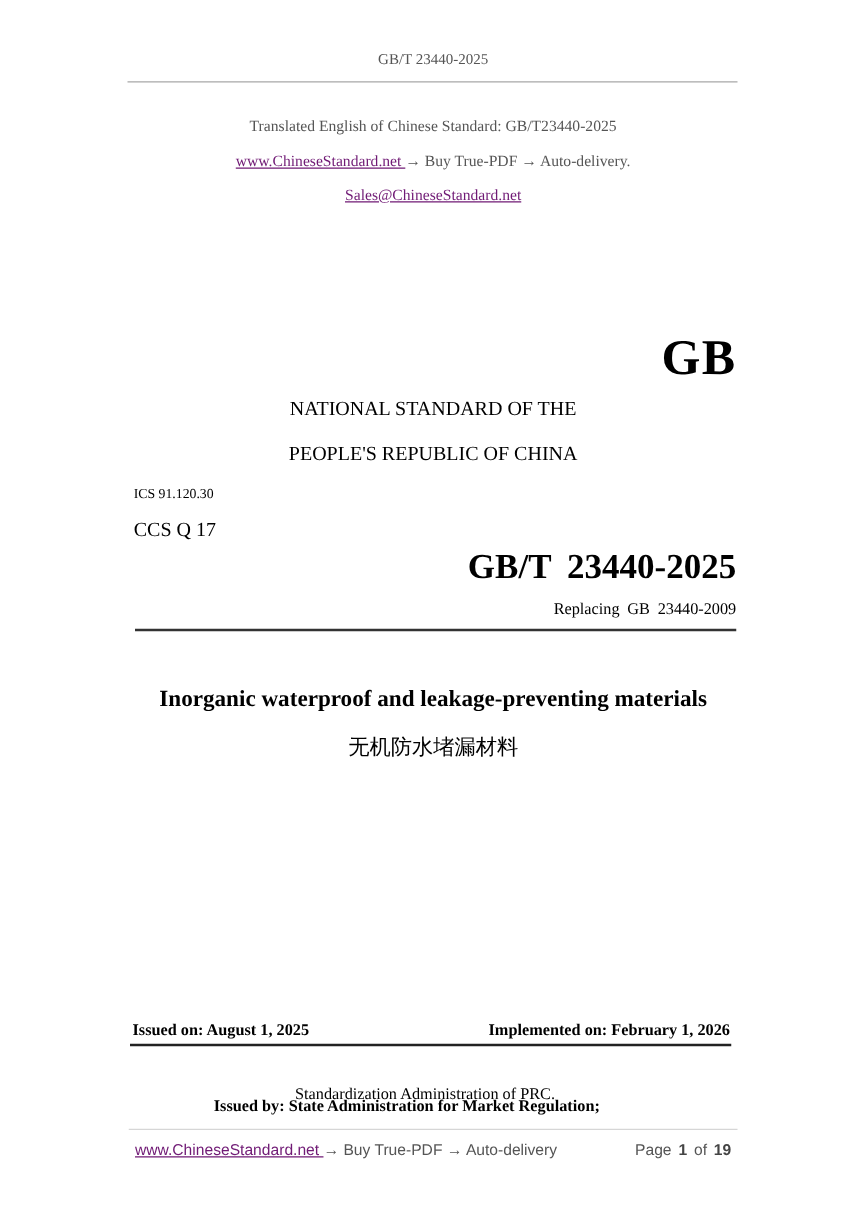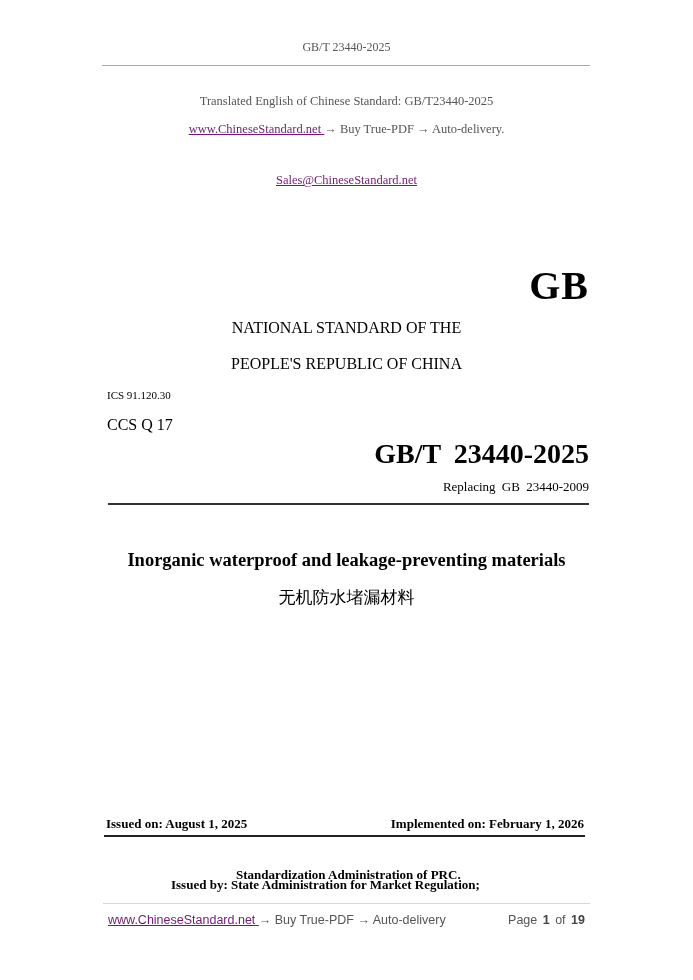--- a/index.html
+++ b/index.html
@@ -4,37 +4,37 @@
 <style>
   html, body { margin: 0; padding: 0; background: #ffffff; }
   body { width: 693px; height: 980px; position: relative; overflow: hidden; font-family: "Liberation Serif", serif; color: #000; }
   .abs { position: absolute; }
   .center { left: 0; width: 693px; text-align: center; }
   .gray { color: #555; }
   .runhead { top: 40px; font-size: 12px; }
   .rule-top { top: 65px; left: 102px; width: 488px; height: 1px; background: #a8a8a8; }
   .trans { top: 94px; font-size: 12.5px; }
   .promo { top: 122px; font-size: 12.5px; }
-  .sales { top: 149px; font-size: 12.5px; margin-top: 24px; }
+  .sales { top: 149px; font-size: 12.5px; }
   .link { text-decoration: underline; color: #701a75; }
   .gb { top: 262px; right: 104px; font-size: 40px; font-weight: bold; letter-spacing: 1px; text-align: center; }
   .nat1 { top: 319px; font-size: 16px; }
   .nat2 { top: 355px; font-size: 16px; }
   .ics { top: 389px; left: 107px; font-size: 11px; }
   .ccs { top: 416px; left: 107px; font-size: 16px; }
   .stdno { top: 438px; right: 104px; font-size: 28px; font-weight: bold; word-spacing: 6px; }
   .replacing { top: 479px; right: 104px; font-size: 13px; word-spacing: 3px; }
   .rule-main { top: 503px; left: 108px; width: 481px; height: 2px; background: #333; }
   .title-en { top: 550px; font-size: 18.5px; font-weight: bold; }
   .title-cn { top: 586px; font-size: 17px; font-family: "DejaVu Sans", sans-serif; }
   .issued { top: 816px; left: 106px; font-size: 13px; font-weight: bold; }
   .implemented { top: 816px; right: 109px; font-size: 13px; font-weight: bold; margin-left: 28px; }
   .rule-issue { top: 835px; left: 104px; width: 481px; height: 2px; background: #222; }
   .issuedby1 { top: 845px; left: 171px; font-size: 13px; font-weight: bold; margin-top: 32px; }
-  .issuedby2 { top: 867px; left: 236px; font-size: 13px; font-weight: bold; }
+  .issuedby2 { top: 867px; left: 236px; font-size: 13px; font-weight: normal; }
   .rule-foot { top: 903px; left: 103px; width: 487px; height: 1px; background: #d6d6d6; }
   .foot-left { top: 913px; left: 108px; font-family: "Liberation Sans", sans-serif; font-size: 12.5px; color: #555; }
   .foot-right { top: 913px; right: 108px; font-family: "Liberation Sans", sans-serif; font-size: 12.5px; color: #555; word-spacing: 2px; }
   .foot-right b { color: #444; }
 </style>
 </head>
 <body>
 
 <div class="abs center gray runhead">GB/T 23440-2025</div>
 <div class="abs rule-top"></div>

